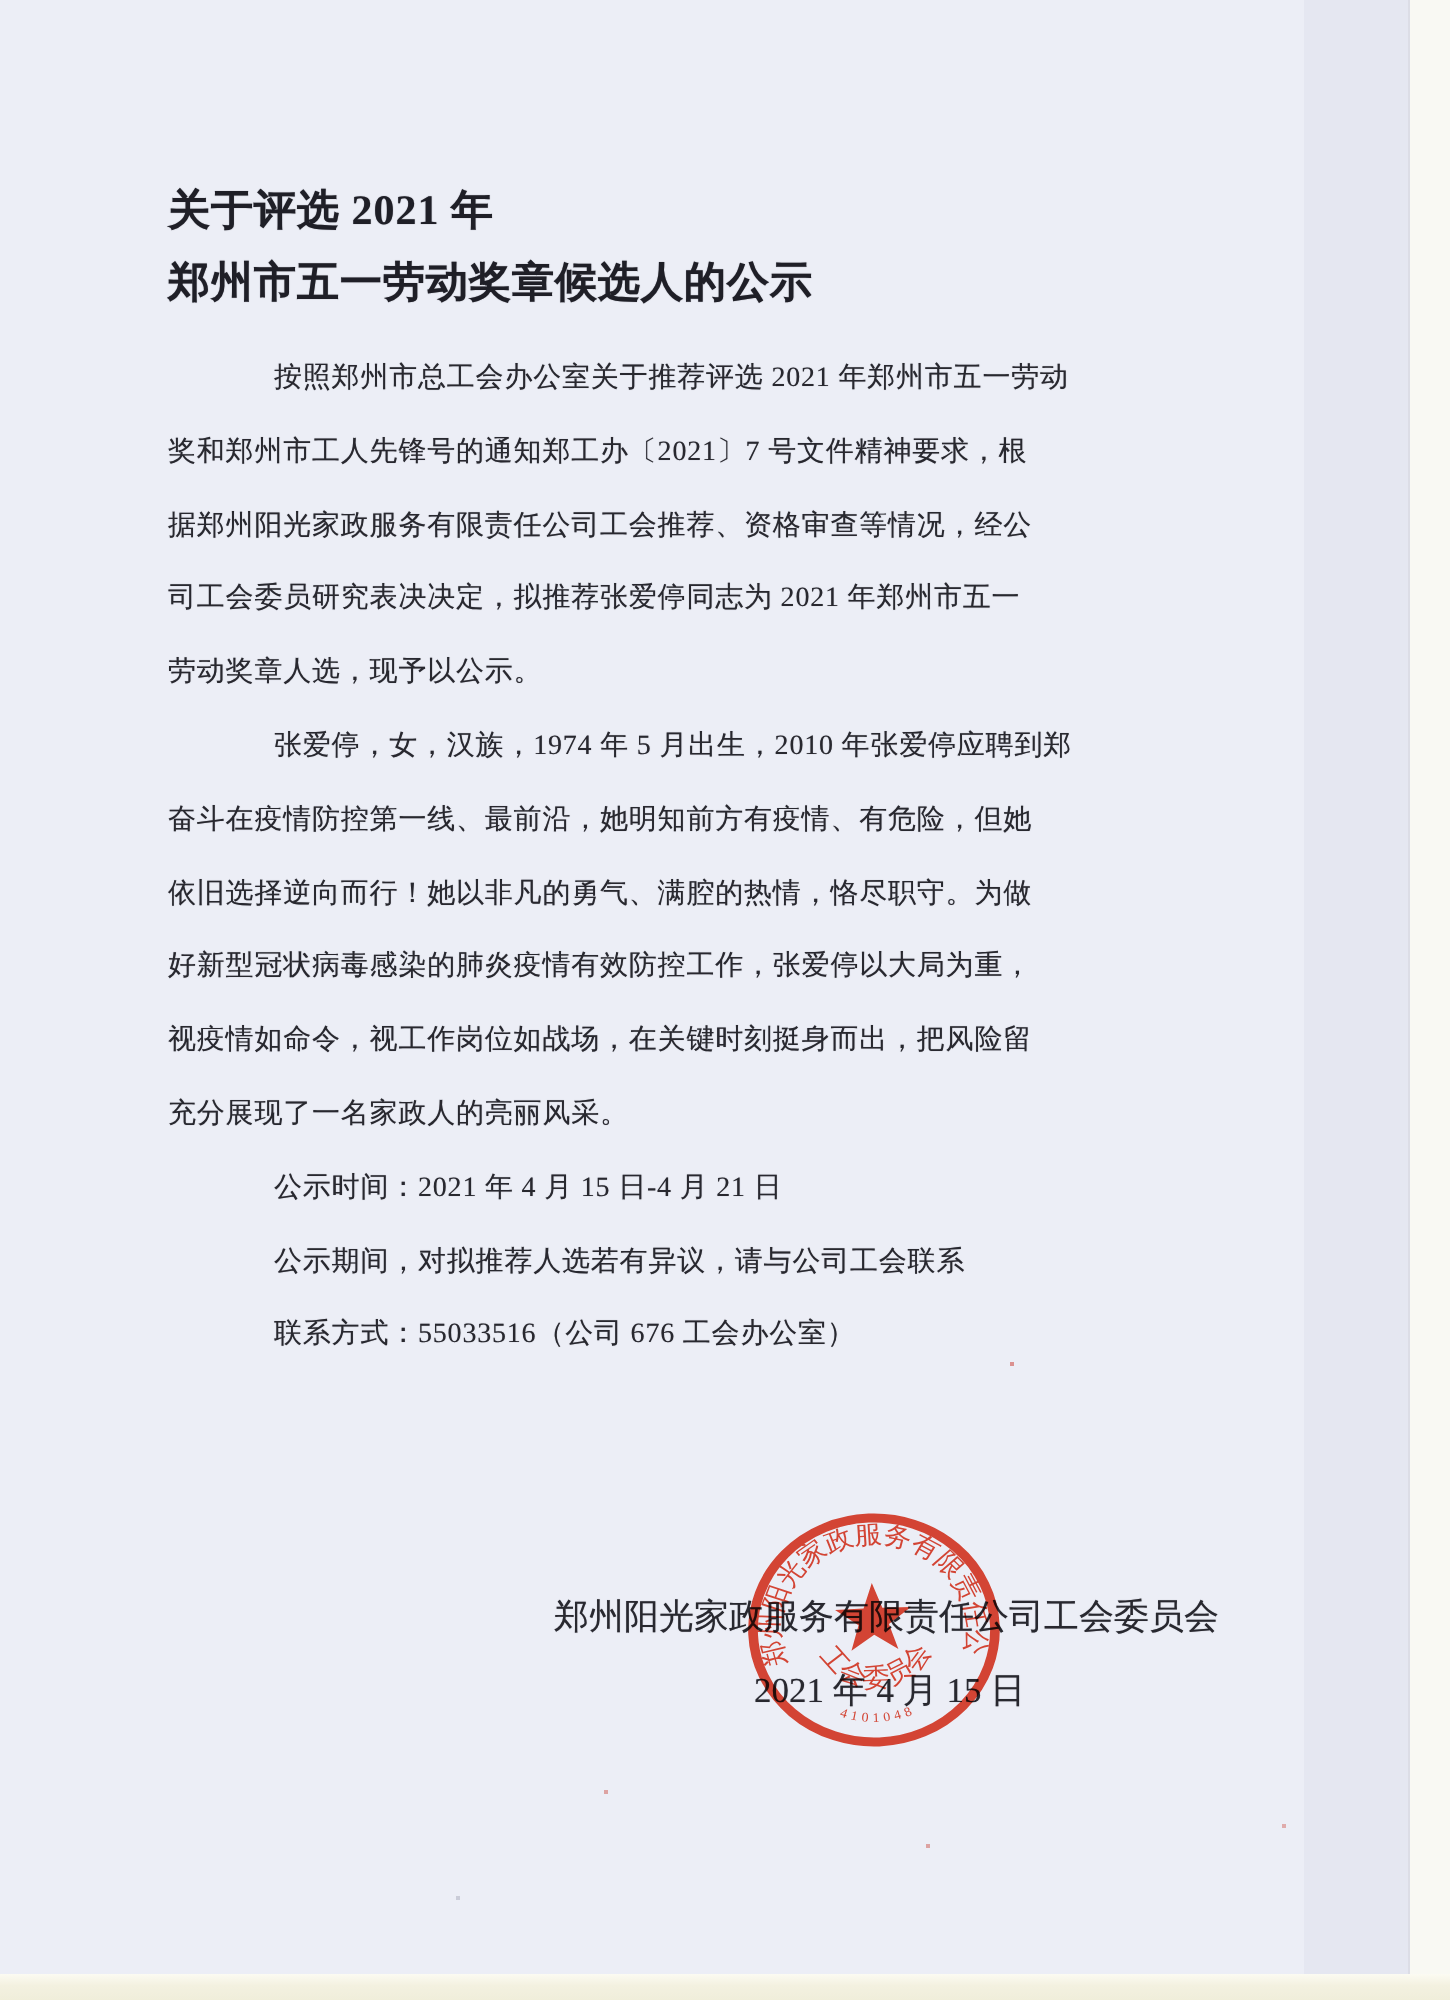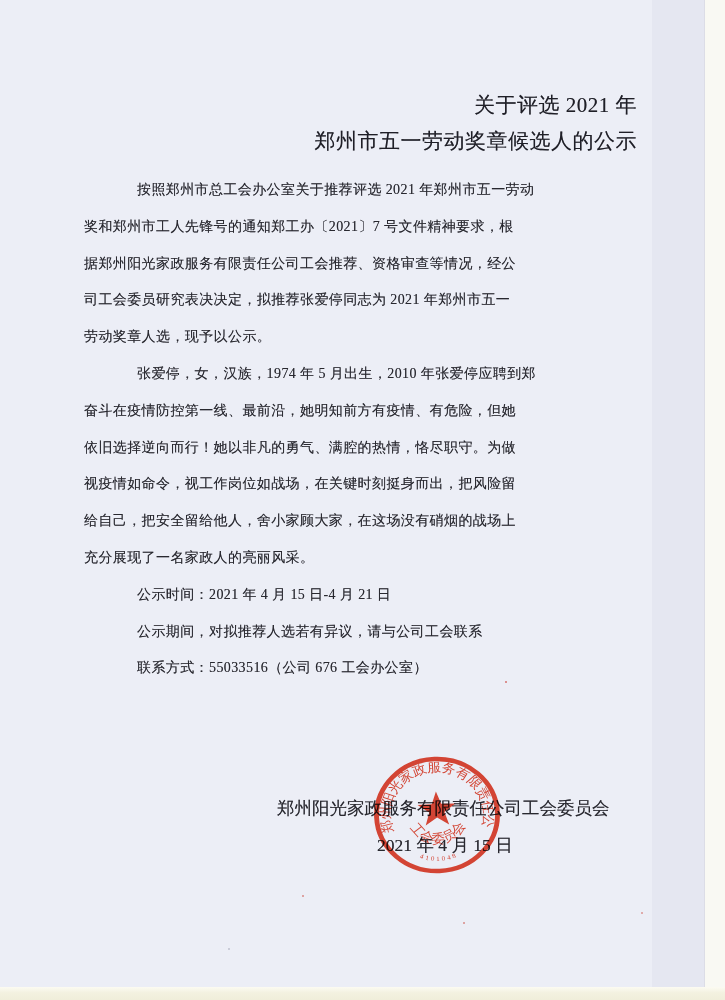--- a/index.html
+++ b/index.html
@@ -29,21 +29,21 @@
     position:absolute;top:0;left:0;width:2px;height:2px;background:transparent;
     box-shadow:505px 681px 0 rgba(205,70,60,.55),
                302px 895px 0 rgba(205,70,60,.45),
                641px 912px 0 rgba(205,70,60,.40),
                463px 922px 0 rgba(205,70,60,.45),
                228px 948px 0 rgba(140,140,160,.35);
   }
   
   .title{
     position:absolute;left:84px;width:553px;
-    text-align:right;font-weight:400;color:#1f1f27;
+    text-align:left;font-weight:700;color:#1f1f27;
     font-size:21px;line-height:26px;letter-spacing:.5px;
     text-shadow:0 0 .5px rgba(40,40,50,.55);
   }
   .t1{top:92px;}
   .t2{top:128px;}
   
   .doc-body{
     position:absolute;left:84px;top:172px;width:570px;
     color:#28282f;font-size:14px;
     text-shadow:0 0 .4px rgba(45,45,55,.5);
@@ -86,22 +86,22 @@
 
   <div class="doc-body">
     <div class="line ind">按照郑州市总工会办公室关于推荐评选 2021 年郑州市五一劳动</div>
     <div class="line">奖和郑州市工人先锋号的通知郑工办〔2021〕7 号文件精神要求，根</div>
     <div class="line">据郑州阳光家政服务有限责任公司工会推荐、资格审查等情况，经公</div>
     <div class="line">司工会委员研究表决决定，拟推荐张爱停同志为 2021 年郑州市五一</div>
     <div class="line">劳动奖章人选，现予以公示。</div>
     <div class="line ind">张爱停，女，汉族，1974 年 5 月出生，2010 年张爱停应聘到郑</div>
     <div class="line">奋斗在疫情防控第一线、最前沿，她明知前方有疫情、有危险，但她</div>
     <div class="line">依旧选择逆向而行！她以非凡的勇气、满腔的热情，恪尽职守。为做</div>
+    <div class="line">好新型冠状病毒感染的肺炎疫情有效防控工作，张爱停以大局为重，</div>
     <div class="line">视疫情如命令，视工作岗位如战场，在关键时刻挺身而出，把风险留</div>
-    <div class="line">给自己，把安全留给他人，舍小家顾大家，在这场没有硝烟的战场上</div>
     <div class="line">充分展现了一名家政人的亮丽风采。</div>
     <div class="line ind">公示时间：2021 年 4 月 15 日-4 月 21 日</div>
     <div class="line ind">公示期间，对拟推荐人选若有异议，请与公司工会联系</div>
     <div class="line ind">联系方式：55033516（公司 676 工会办公室）</div>
   </div>
 
   <div class="signature">郑州阳光家政服务有限责任公司工会委员会</div>
   <div class="sign-date">2021 年 4 月 15 日</div>
 
   <svg class="seal" viewBox="0 0 128 128" aria-hidden="true">

